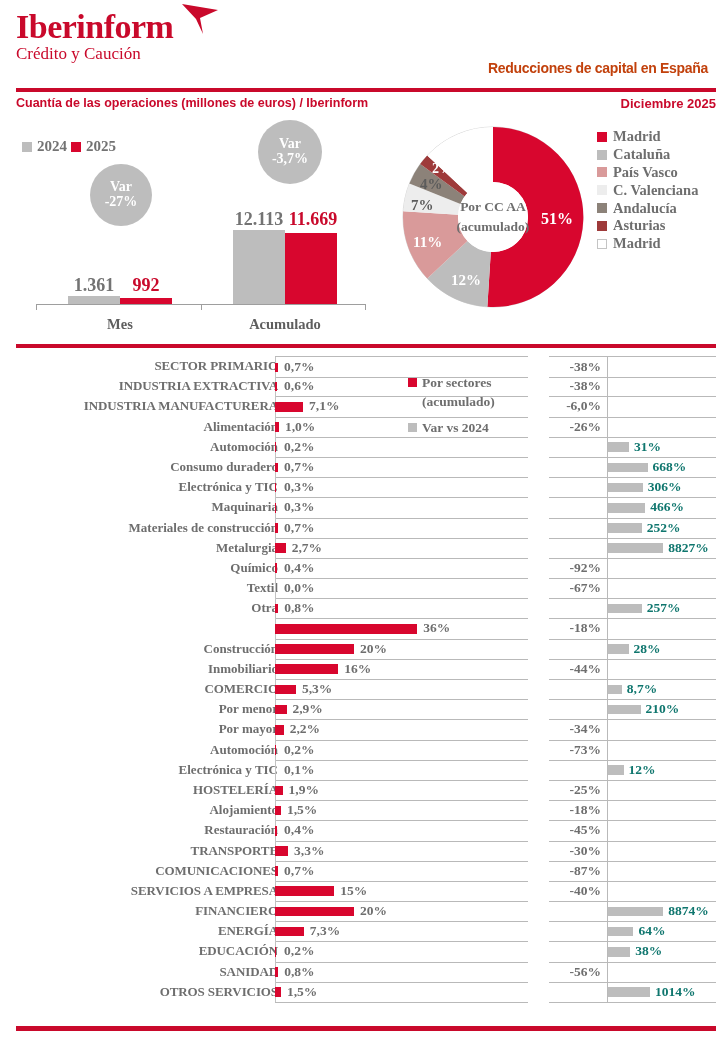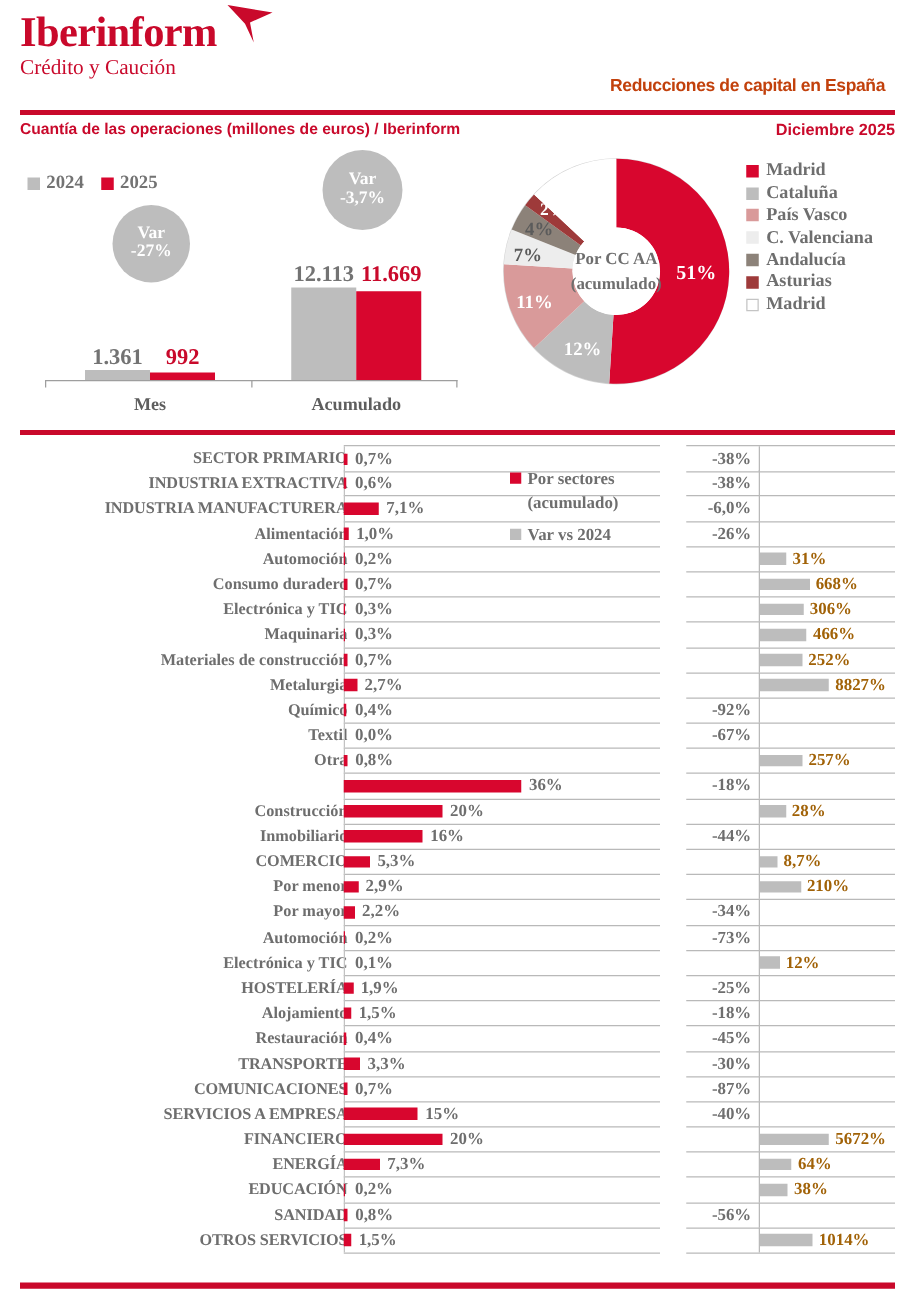--- a/index.html
+++ b/index.html
@@ -37,21 +37,21 @@
     font-family:"Liberation Sans", sans-serif;
     font-weight:bold;font-size:12.5px;color:#C9092B;
   }
   .sub-right{
     position:absolute;right:12px;top:96px;
     font-family:"Liberation Sans", sans-serif;
     font-weight:bold;font-size:13px;color:#C9092B;
   }
 
   
-  .yrlegend{position:absolute;left:22px;top:138px;display:flex;gap:14px;align-items:center;}
+  .yrlegend{position:absolute;left:22px;top:138px;display:flex;gap:4px;align-items:center;}
   .yrlegend .it{display:flex;align-items:center;gap:5px;}
   .sw{width:10px;height:10px;display:inline-block;}
   .sw.grey{background:#BDBDBD;}
   .sw.red{background:#D8062E;}
   .yrlegend .lb{
     font-family:"Liberation Serif", serif;font-weight:bold;font-size:15px;color:#737373;
   }
 
   
   .colchart{position:absolute;left:16px;top:120px;width:360px;height:210px;}
@@ -127,21 +127,21 @@
           border-bottom:1px solid #b9b9b9;}
   .rcenter{position:absolute;left:58px;top:0;width:1px;height:20.2px;background:#b9b9b9;}
   .neg{
     position:absolute;right:111px;top:0;
     font-family:"Liberation Serif", serif;font-weight:bold;font-size:13.5px;color:#6e6e6e;
     line-height:20px;white-space:nowrap;padding-right:4px;
   }
   .posbar{position:absolute;left:59px;top:5.6px;height:9.6px;background:#BDBDBD;}
   .posval{
     position:absolute;top:0;font-family:"Liberation Serif", serif;font-weight:bold;
-    font-size:13.5px;color:#a16207;line-height:20px;white-space:nowrap;text-align:center;
+    font-size:13.5px;color:#0f766e;line-height:20px;white-space:nowrap;text-align:center;
   }
   
   .lpanel.first,.rpanel.first{border-top:1px solid #b9b9b9;}
 
   
   .tlegend{position:absolute;left:408px;top:373px;width:140px;}
   .tlegend .tr{display:flex;align-items:flex-start;gap:5px;}
   .tlegend .tsw{width:9px;height:9px;display:inline-block;margin-top:5px;flex:none;}
   .tlegend .ttx{
     font-family:"Liberation Serif", serif;font-weight:bold;font-size:13.5px;color:#6e6e6e;
@@ -613,21 +613,21 @@
       <div class="trow">
         <div class="tname major">FINANCIERO</div>
         <div class="lpanel">
           <div class="lsep"></div>
           <div class="lbar" style="width: 79px;"></div>
           <div class="lval" style="left: 85px;">20%</div>
         </div>
         <div class="rpanel">
           <div class="rcenter"></div>
           <div class="posbar" style="width: 55.3px;"></div>
-          <div class="posval" style="left: 119.274px;">5672%</div>
+          <div class="posval" style="left: 119.274px;">8874%</div>
         </div>
       </div>
       <div class="trow">
         <div class="tname major">ENERGÍA</div>
         <div class="lpanel">
           <div class="lsep"></div>
           <div class="lbar" style="width: 28.8px;"></div>
           <div class="lval" style="left: 34.835px;">7,3%</div>
         </div>
         <div class="rpanel">

